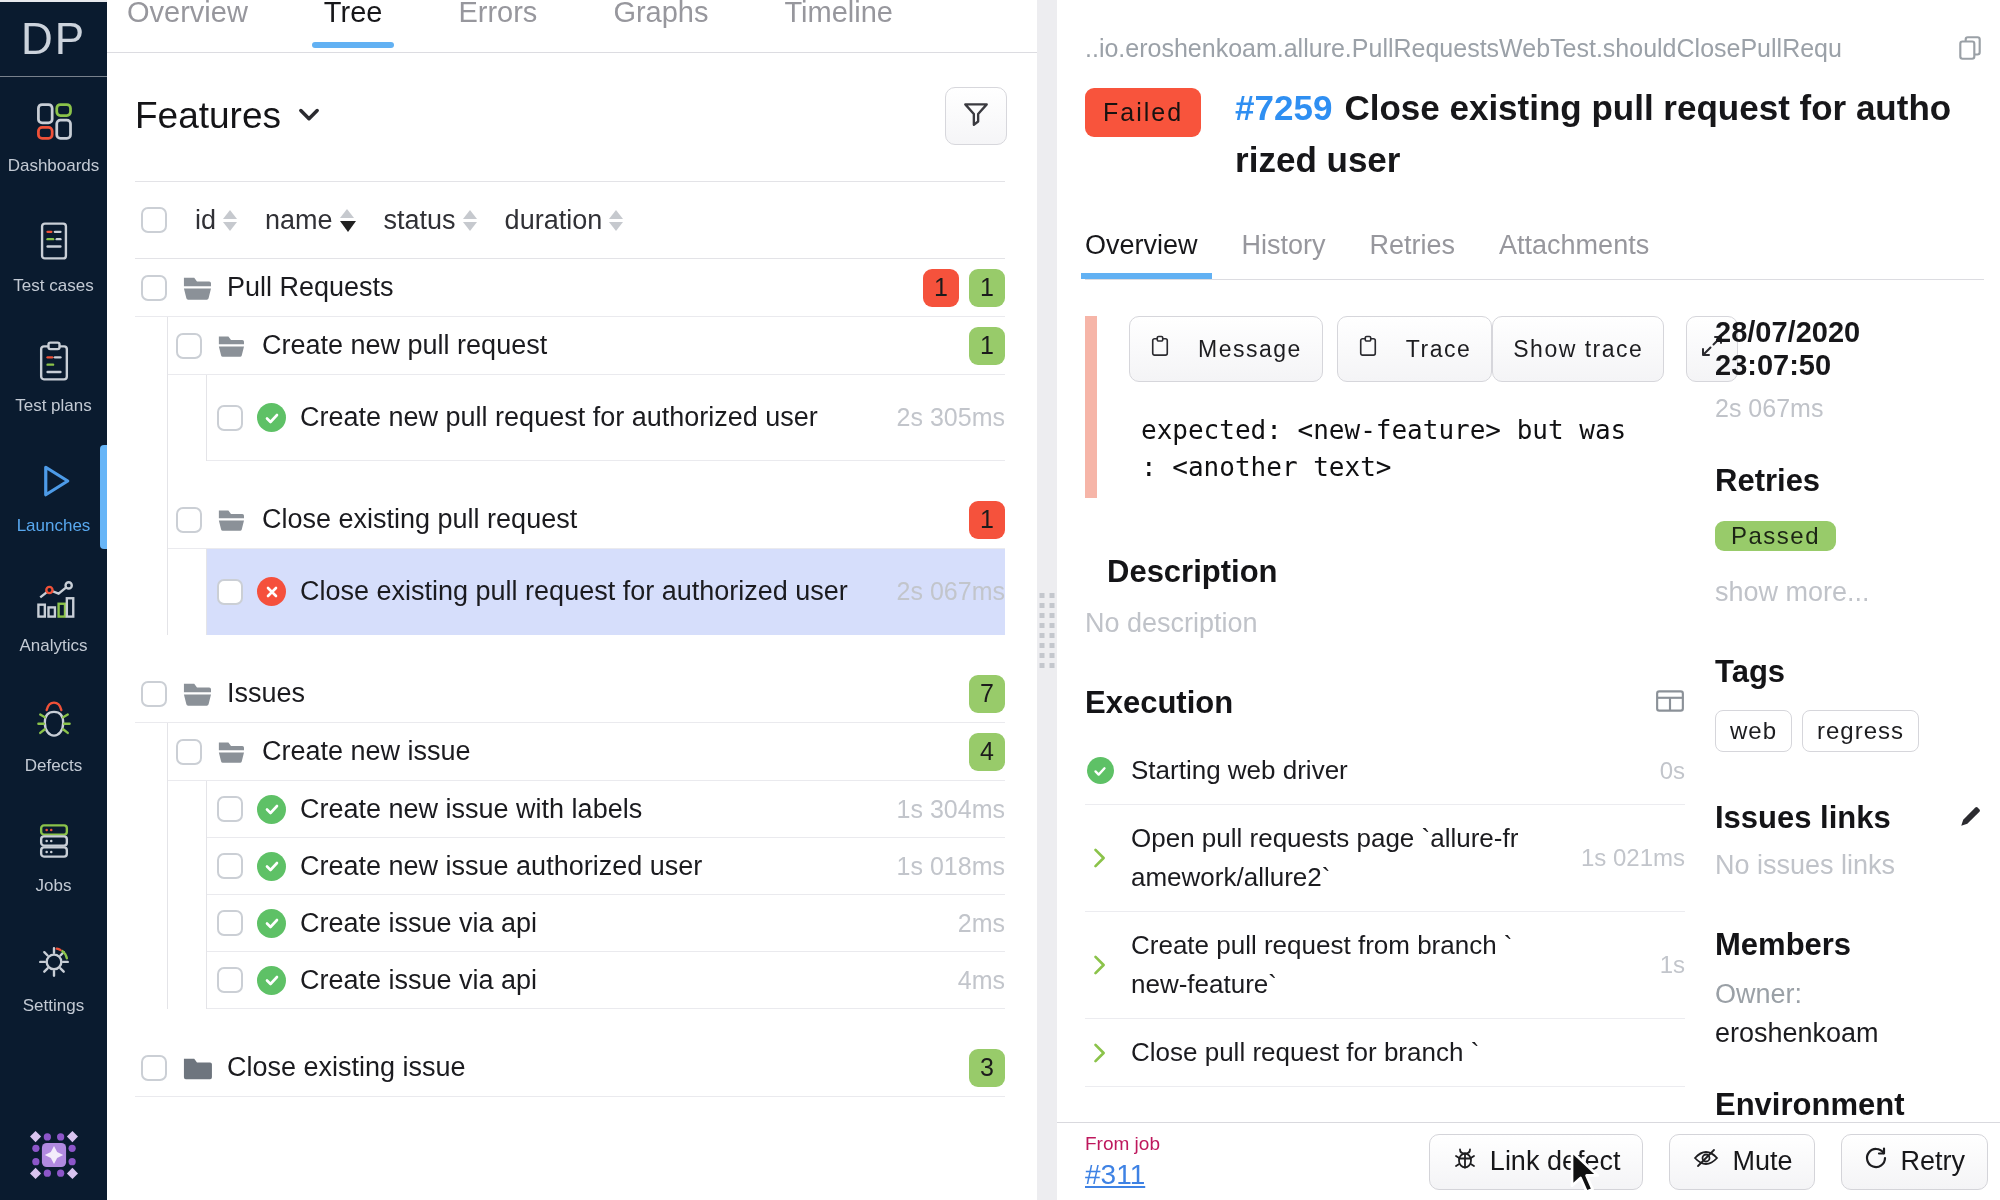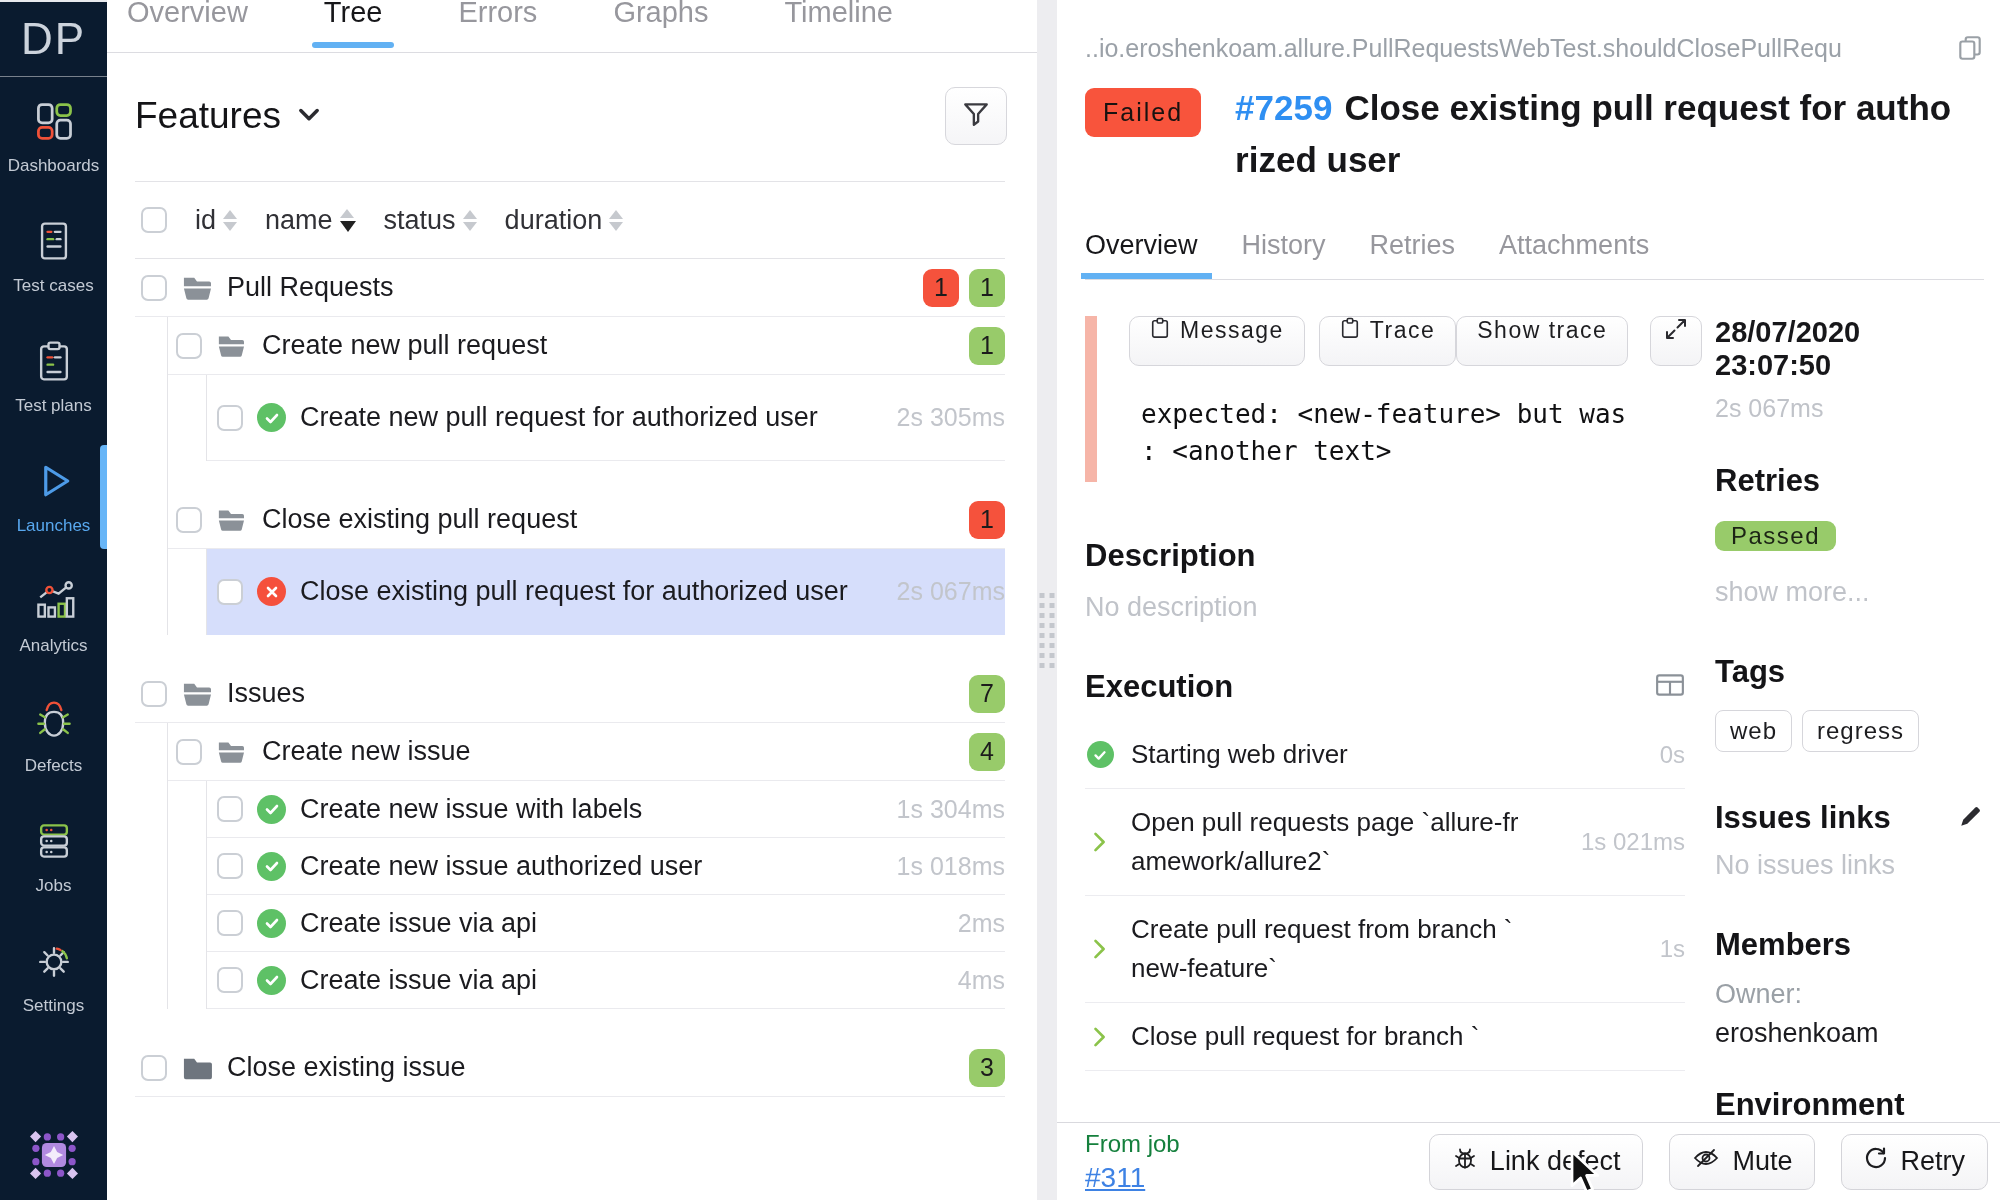--- a/index.html
+++ b/index.html
@@ -101,30 +101,30 @@
   .dtab.active { color:#17171a; font-weight:500; }
   .dtab.active::after { content:""; position:absolute; left:-4px; right:-14px; bottom:0;
     height:6px; background:#62b1f3; }
   .dbody { flex:1; display:flex; gap:30px; overflow:hidden; }
   .dcol-main { width:600px; flex-shrink:0; padding-top:36px; }
   .dcol-aside { flex:1; padding-top:36px; }
 
   .error-block { border-left:12px solid #f6b5a8; padding-left:32px; padding-bottom:12px; }
   .error-toolbar { display:flex; align-items:center; justify-content:space-between; }
   .tgroup-btns { display:flex; gap:14px; }
-  .btn { display:inline-flex; gap:10px; height:50px; padding:0 20px;
+  .btn { display:inline-flex; align-items:center; gap:28px; height:66px; padding:0 20px;
     border:1px solid #d6d6db; border-radius:10px; background:linear-gradient(#fff,#f4f4f6);
     font-size:23px; letter-spacing:1.5px; color:#1d1d20; cursor:pointer; white-space:nowrap; }
   .icon-btn { width:52px; padding:0; justify-content:center; }
   .error-msg { font-family:"DejaVu Sans Mono", monospace; font-size:26px; line-height:37px;
     color:#101012; margin:30px 0 0 12px; white-space:pre-wrap; width:540px; }
 
   h3.sec { font-size:31px; font-weight:700; color:#141417; }
   .muted { color:#c0c3c9; font-size:27px; }
-  .desc-h { margin-top:56px; }
+  .desc-h { margin-top:56px;margin-left:22px; }
   .desc-t { margin-top:18px; }
   .exec-head { margin-top:46px; display:flex; align-items:center; justify-content:space-between; }
   .steps { margin-top:16px; }
   .step { display:flex; align-items:center; gap:16px; border-bottom:1px solid #ececf0;
     padding:14px 0; font-size:26px; color:#1b1b1f; cursor:pointer; }
   .step .sticon { width:30px; flex-shrink:0; display:flex; justify-content:center; }
   .step .sname { width:390px; word-break:break-all; line-height:39px; }
   .step .sdur { margin-left:auto; color:#c2c5cb; font-size:24px; white-space:nowrap; }
   .st-sm { width:27px; height:27px; }
 
@@ -140,21 +140,21 @@
     letter-spacing:1px; color:#1d1d20; background:#fff; cursor:pointer; }
   .a-issues { margin-top:48px; display:flex; align-items:center; justify-content:space-between; }
   .a-members { margin-top:46px; }
   .owner-label { margin-top:16px; color:#9aa0a6; font-size:27px; }
   .owner { margin-top:8px; color:#1b1b1f; font-size:27px; }
   .a-env { margin-top:38px; }
 
   .dfooter { position:absolute; left:0; right:0; bottom:0; height:78px; border-top:1px solid #d9d9de;
     background:#fff; display:flex; align-items:center; padding:0 12px 0 28px; z-index:5; }
   .jobcol { display:flex; flex-direction:column; }
-  .fromjob { font-size:24px; color:#15803d; }
+  .fromjob { font-size:19px; color:#be185d; }
   .joblink { font-size:28px; color:#3e82e4; text-decoration:underline; margin-top:4px; cursor:pointer; }
   .fbtns { margin-left:auto; display:flex; gap:26px; }
   .fbtn { height:56px; padding:0 22px; font-size:27px; display:inline-flex; align-items:center;
     gap:12px; border:1px solid #d4d4d9; border-radius:10px;
     background:linear-gradient(#fff,#f4f4f6); color:#17171a; cursor:pointer; white-space:nowrap; }
 
   .cursor { position:absolute; left:1563px; top:1148px; z-index:50; pointer-events:none; }
 </style>
 </head>
 <body>

